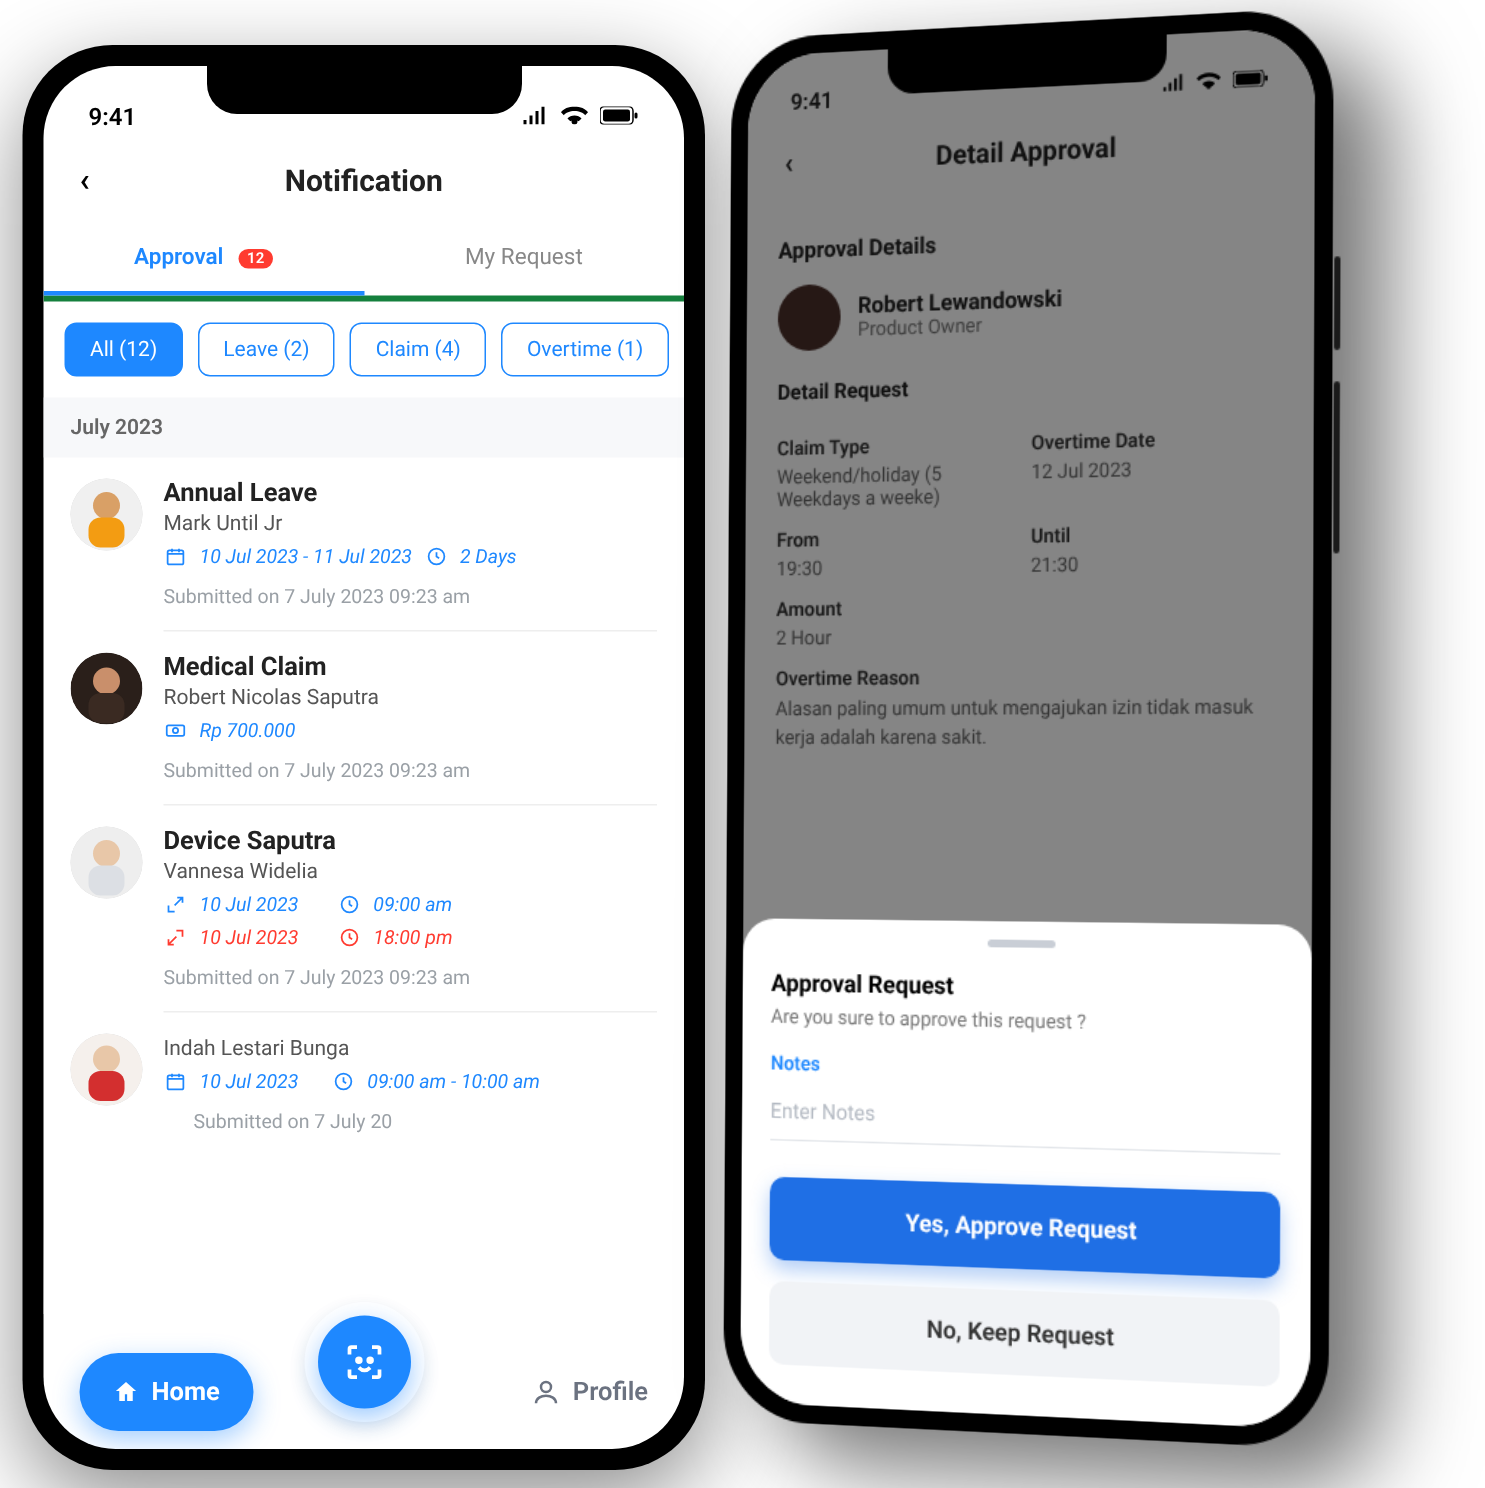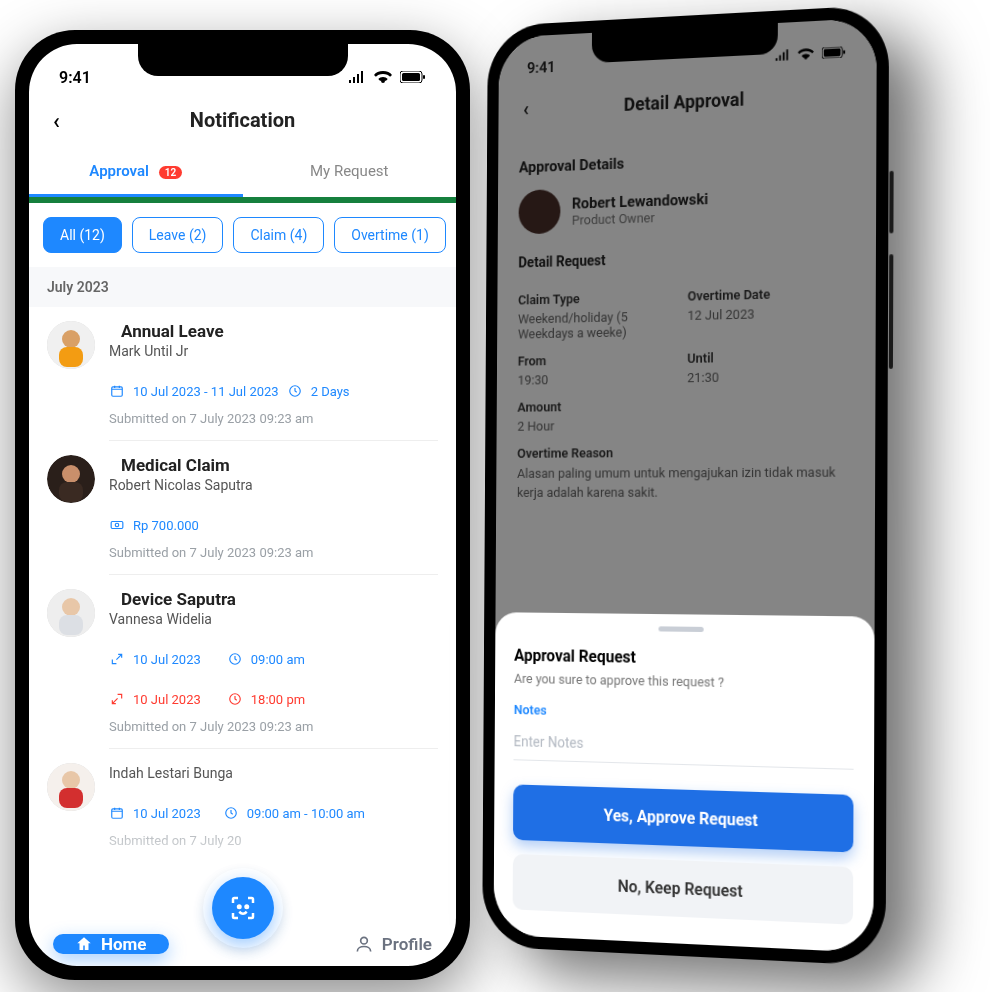--- a/index.html
+++ b/index.html
@@ -34,53 +34,53 @@
     font-size: 16px; font-weight: 600;
   }
   .status-icons svg, .status-icons span { margin-left: 4px; }
   .nav-header {
     display: flex; align-items: center; justify-content: center;
     position: relative; height: 56px;
   }
   .nav-header .back { position: absolute; left: 24px; font-size: 22px; font-weight: 600; }
   .nav-header .title { font-size: 20px; font-weight: 700; color: #222; }
 
-  .tabs { display: flex; border-bottom: 6px solid #15803d; }
+  .tabs { display: flex; border-bottom: 4px solid #15803d; }
   .tabs .tab { flex: 1; text-align: center; padding: 14px 0; font-size: 15px; color: #888; position: relative; }
   .tabs .tab.active { color: #1e88ff; font-weight: 600; border-bottom: 3px solid #1e88ff; }
   .tabs .badge { display: inline-block; background: #ff3b30; color: #fff; font-size: 10px; border-radius: 9px; padding: 1px 6px; margin-left: 6px; vertical-align: middle; }
 
   .filter-row { display: flex; gap: 10px; padding: 14px 14px; overflow: hidden; }
   .chip {
     border: 1px solid #1e88ff; color: #1e88ff; background: #fff;
     border-radius: 8px; padding: 9px 16px; font-size: 14px; white-space: nowrap;
   }
   .chip.active { background: #1e88ff; color: #fff; }
   .chip.partial { border-left: 1px solid #1e88ff; border-radius: 8px 0 0 8px; padding-right:4px; width:8px; overflow:hidden;}
 
   .section-hdr { background: #f7f8fa; color: #666; font-size: 14px; font-weight: 600; padding: 12px 18px; }
   .item { display: flex; padding: 14px 18px 0 18px; gap: 14px; }
   .avatar { width: 48px; height: 48px; border-radius: 50%; background: #ddd; flex-shrink: 0; overflow:hidden;}
   .avatar svg { width:100%; height:100%; }
   .item-body { flex: 1; min-width:0; }
-  .item-title { font-size: 17px; font-weight: 700; color: #222; margin-left: 12px; }
+  .item-title { font-size: 17px; font-weight: 700; color: #222; }
   .item-sub { font-size: 14px; color: #555; margin-top: 2px; }
-  .meta-row { display: flex; align-items: center; gap: 8px; margin-top: 24px; font-size: 13px; color: #1e88ff; }
+  .meta-row { display: flex; align-items: center; gap: 8px; margin-top: 6px; font-size: 13px; color: #1e88ff; font-style: italic; }
   .meta-row.red { color: #ff3b30; }
   .meta-row .ico { width: 16px; height: 16px; display:inline-flex; align-items:center; justify-content:center; }
   .submitted { color: #9aa0a6; font-size: 13px; padding: 12px 0 14px 0; border-bottom: 1px solid #eee; }
 
   .bottom-nav {
     position: absolute; bottom: 12px; left: 0; right: 0;
     display: flex; align-items: center; justify-content: space-between;
     padding: 0 24px;
   }
   .pill-home {
     background: #1e88ff; color: #fff; border-radius: 30px;
-    display: flex; align-items: center; gap: 8px; padding: 0 22px;
+    display: flex; align-items: center; gap: 8px; padding: 16px 22px;
     font-size: 17px; font-weight: 700;
     box-shadow: 0 6px 18px rgba(30,136,255,.4);
   }
   .center-fab-wrap { position: absolute; left:50%; transform:translateX(-50%); bottom: 6px; }
   .center-fab-ring { width: 80px; height: 80px; border-radius: 50%; background:#fff; display:flex; align-items:center; justify-content:center; box-shadow: 0 4px 12px rgba(0,0,0,.08);}
   .center-fab { width: 62px; height: 62px; border-radius: 50%; background: #1e88ff; display:flex; align-items:center; justify-content:center; box-shadow: 0 6px 18px rgba(30,136,255,.45);}
   .profile-btn { display:flex; align-items:center; gap:8px; color:#6b7280; font-size:17px; font-weight:600; }
   .fade-bottom { position:absolute; left:0; right:0; bottom:90px; height:60px; background: linear-gradient(to bottom, rgba(255,255,255,0), #fff); pointer-events:none;}
 
   
@@ -325,21 +325,21 @@
           <span>10 Jul 2023</span>
           <span style="width:6px"></span>
           <span class="ico">
               <svg width="14" height="14" viewBox="0 0 24 24" fill="none" stroke="#1e88ff" stroke-width="2">
                 <circle cx="12" cy="12" r="9"></circle>
                 <path d="M12 7v5l3 2"></path>
               </svg>
             </span>
           <span>09:00 am - 10:00 am</span>
         </div>
-        <div class="submitted" style="border-bottom:none;">Submitted on 7 July 20</div>
+        <div class="submitted" style="border-bottom:none;margin-left:20px;">Submitted on 7 July 20</div>
       </div>
     </div>
 
     <div class="fade-bottom"></div>
 
     <div class="bottom-nav">
       <div class="pill-home">
         <svg width="18" height="18" viewBox="0 0 24 24" fill="#fff">
             <path d="M12 3l9 8h-3v9h-5v-6H11v6H6v-9H3z"></path>
           </svg>

